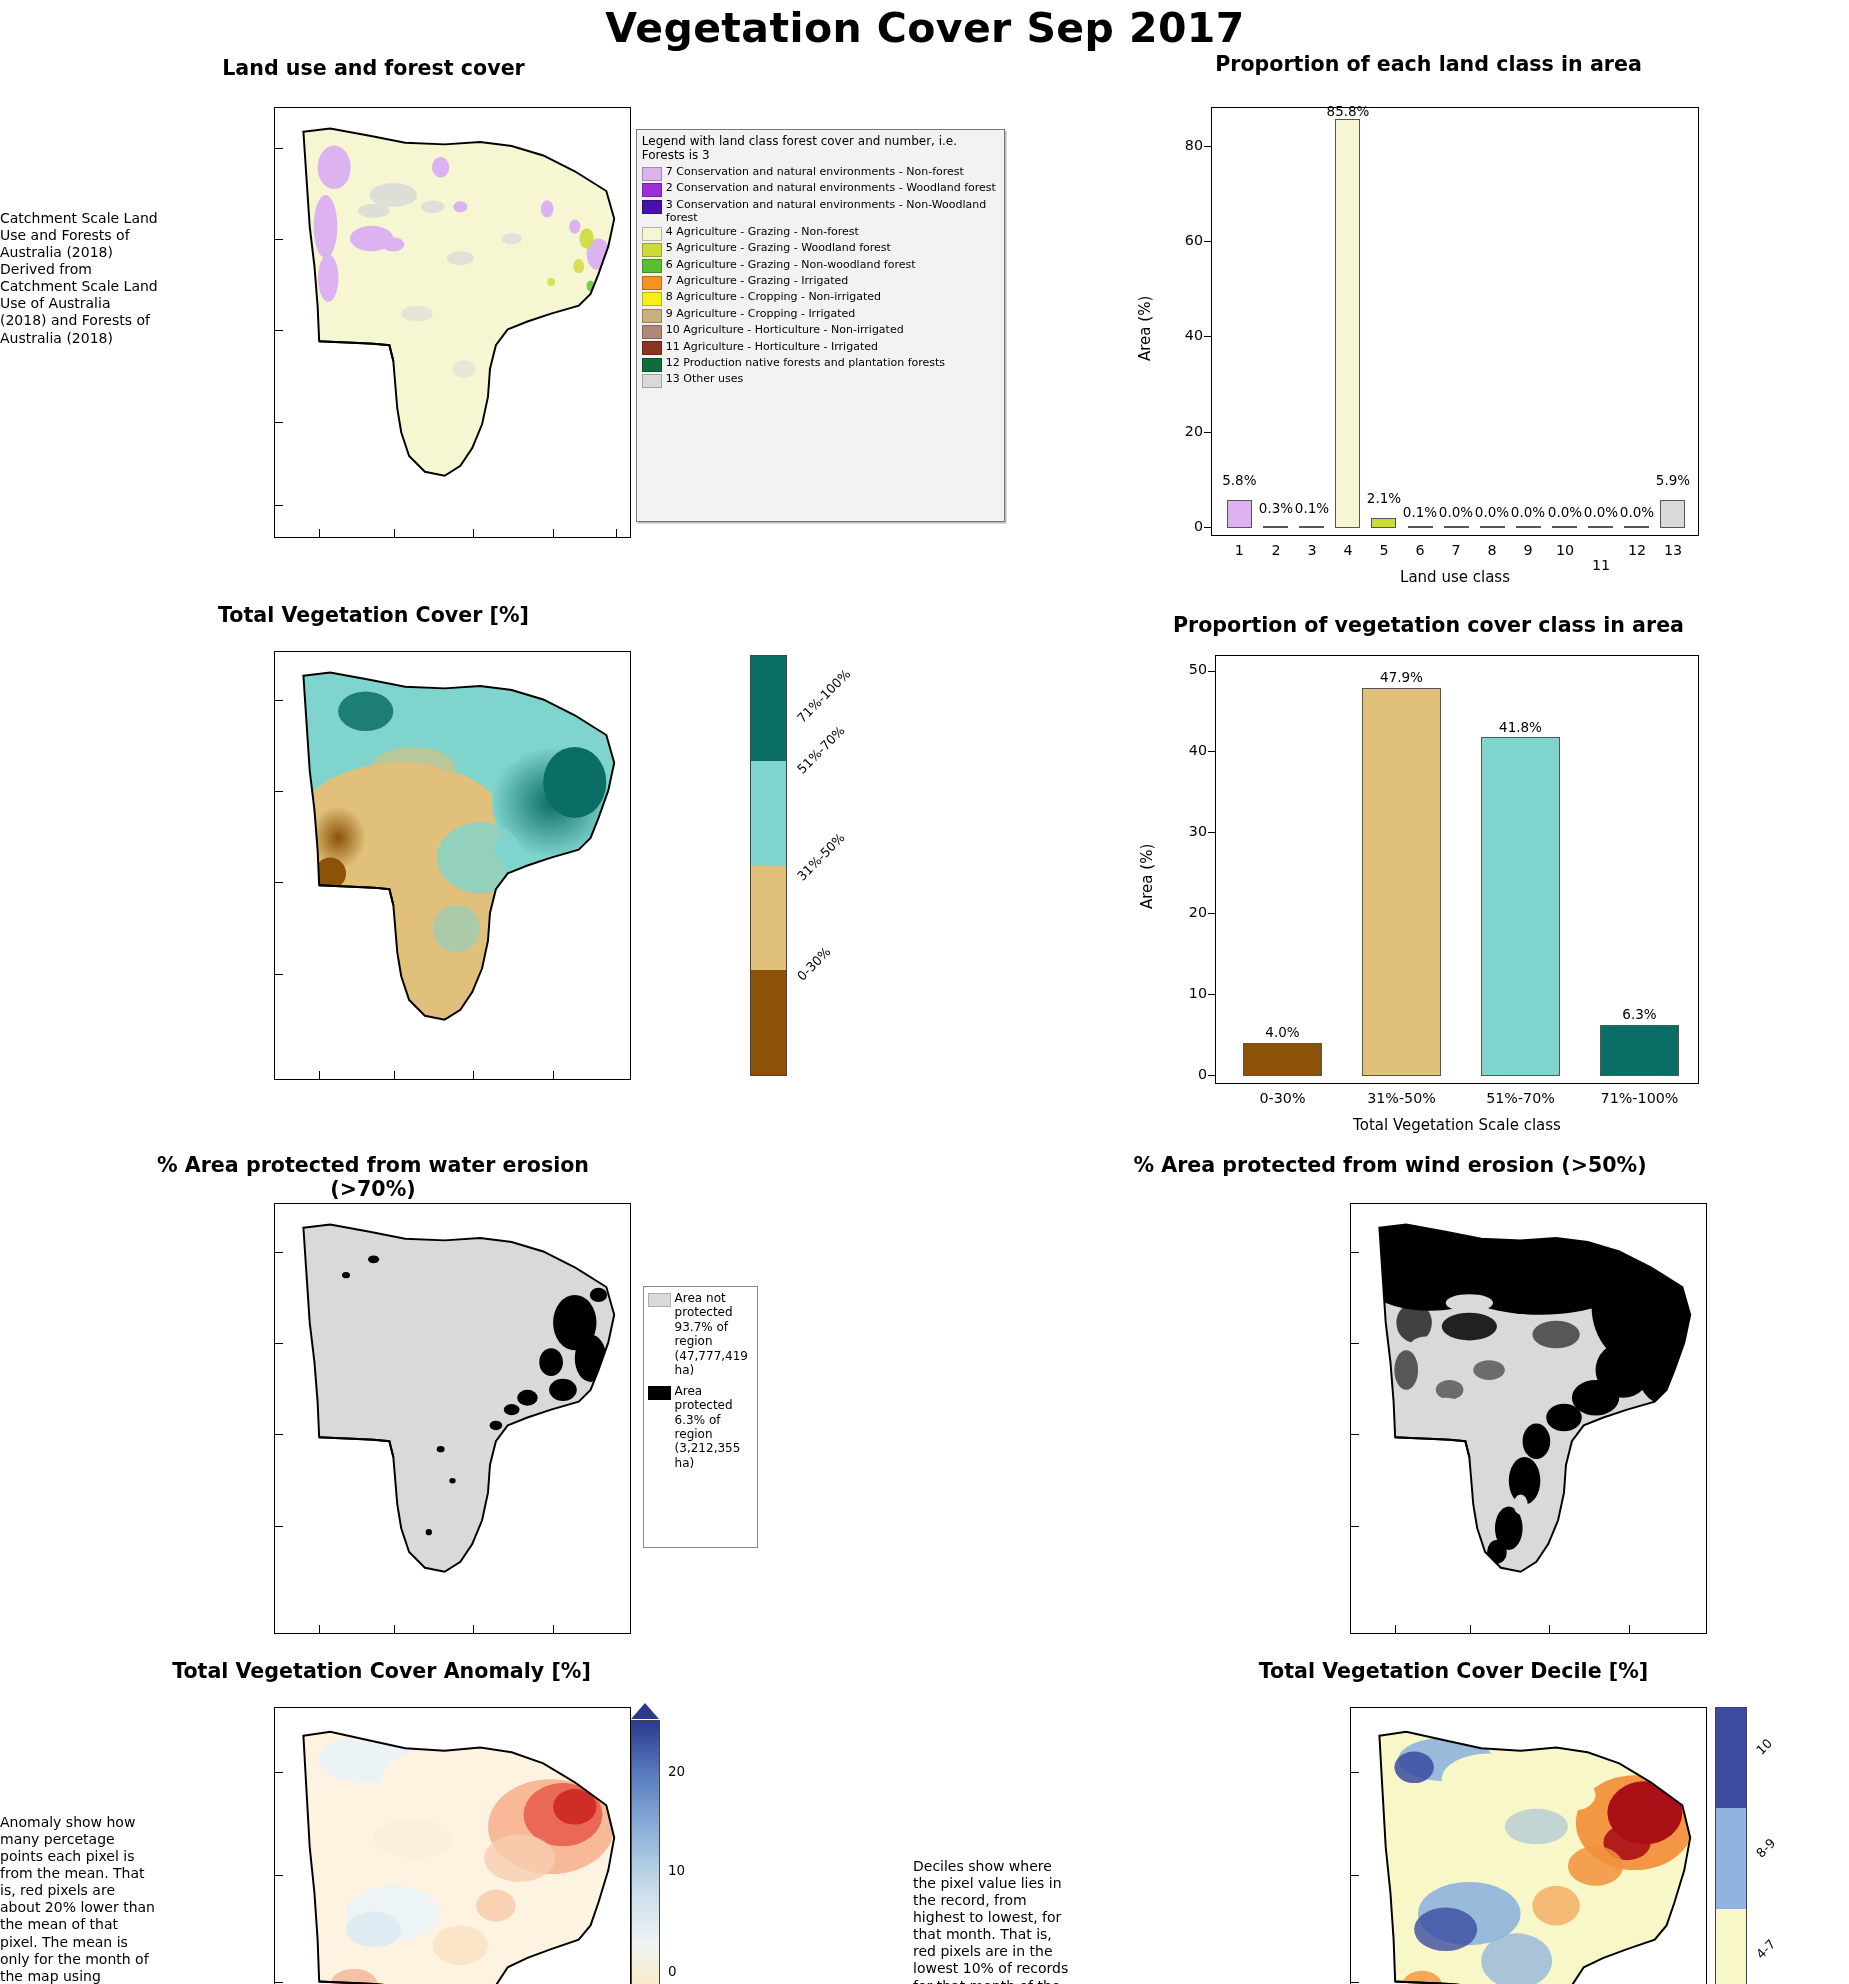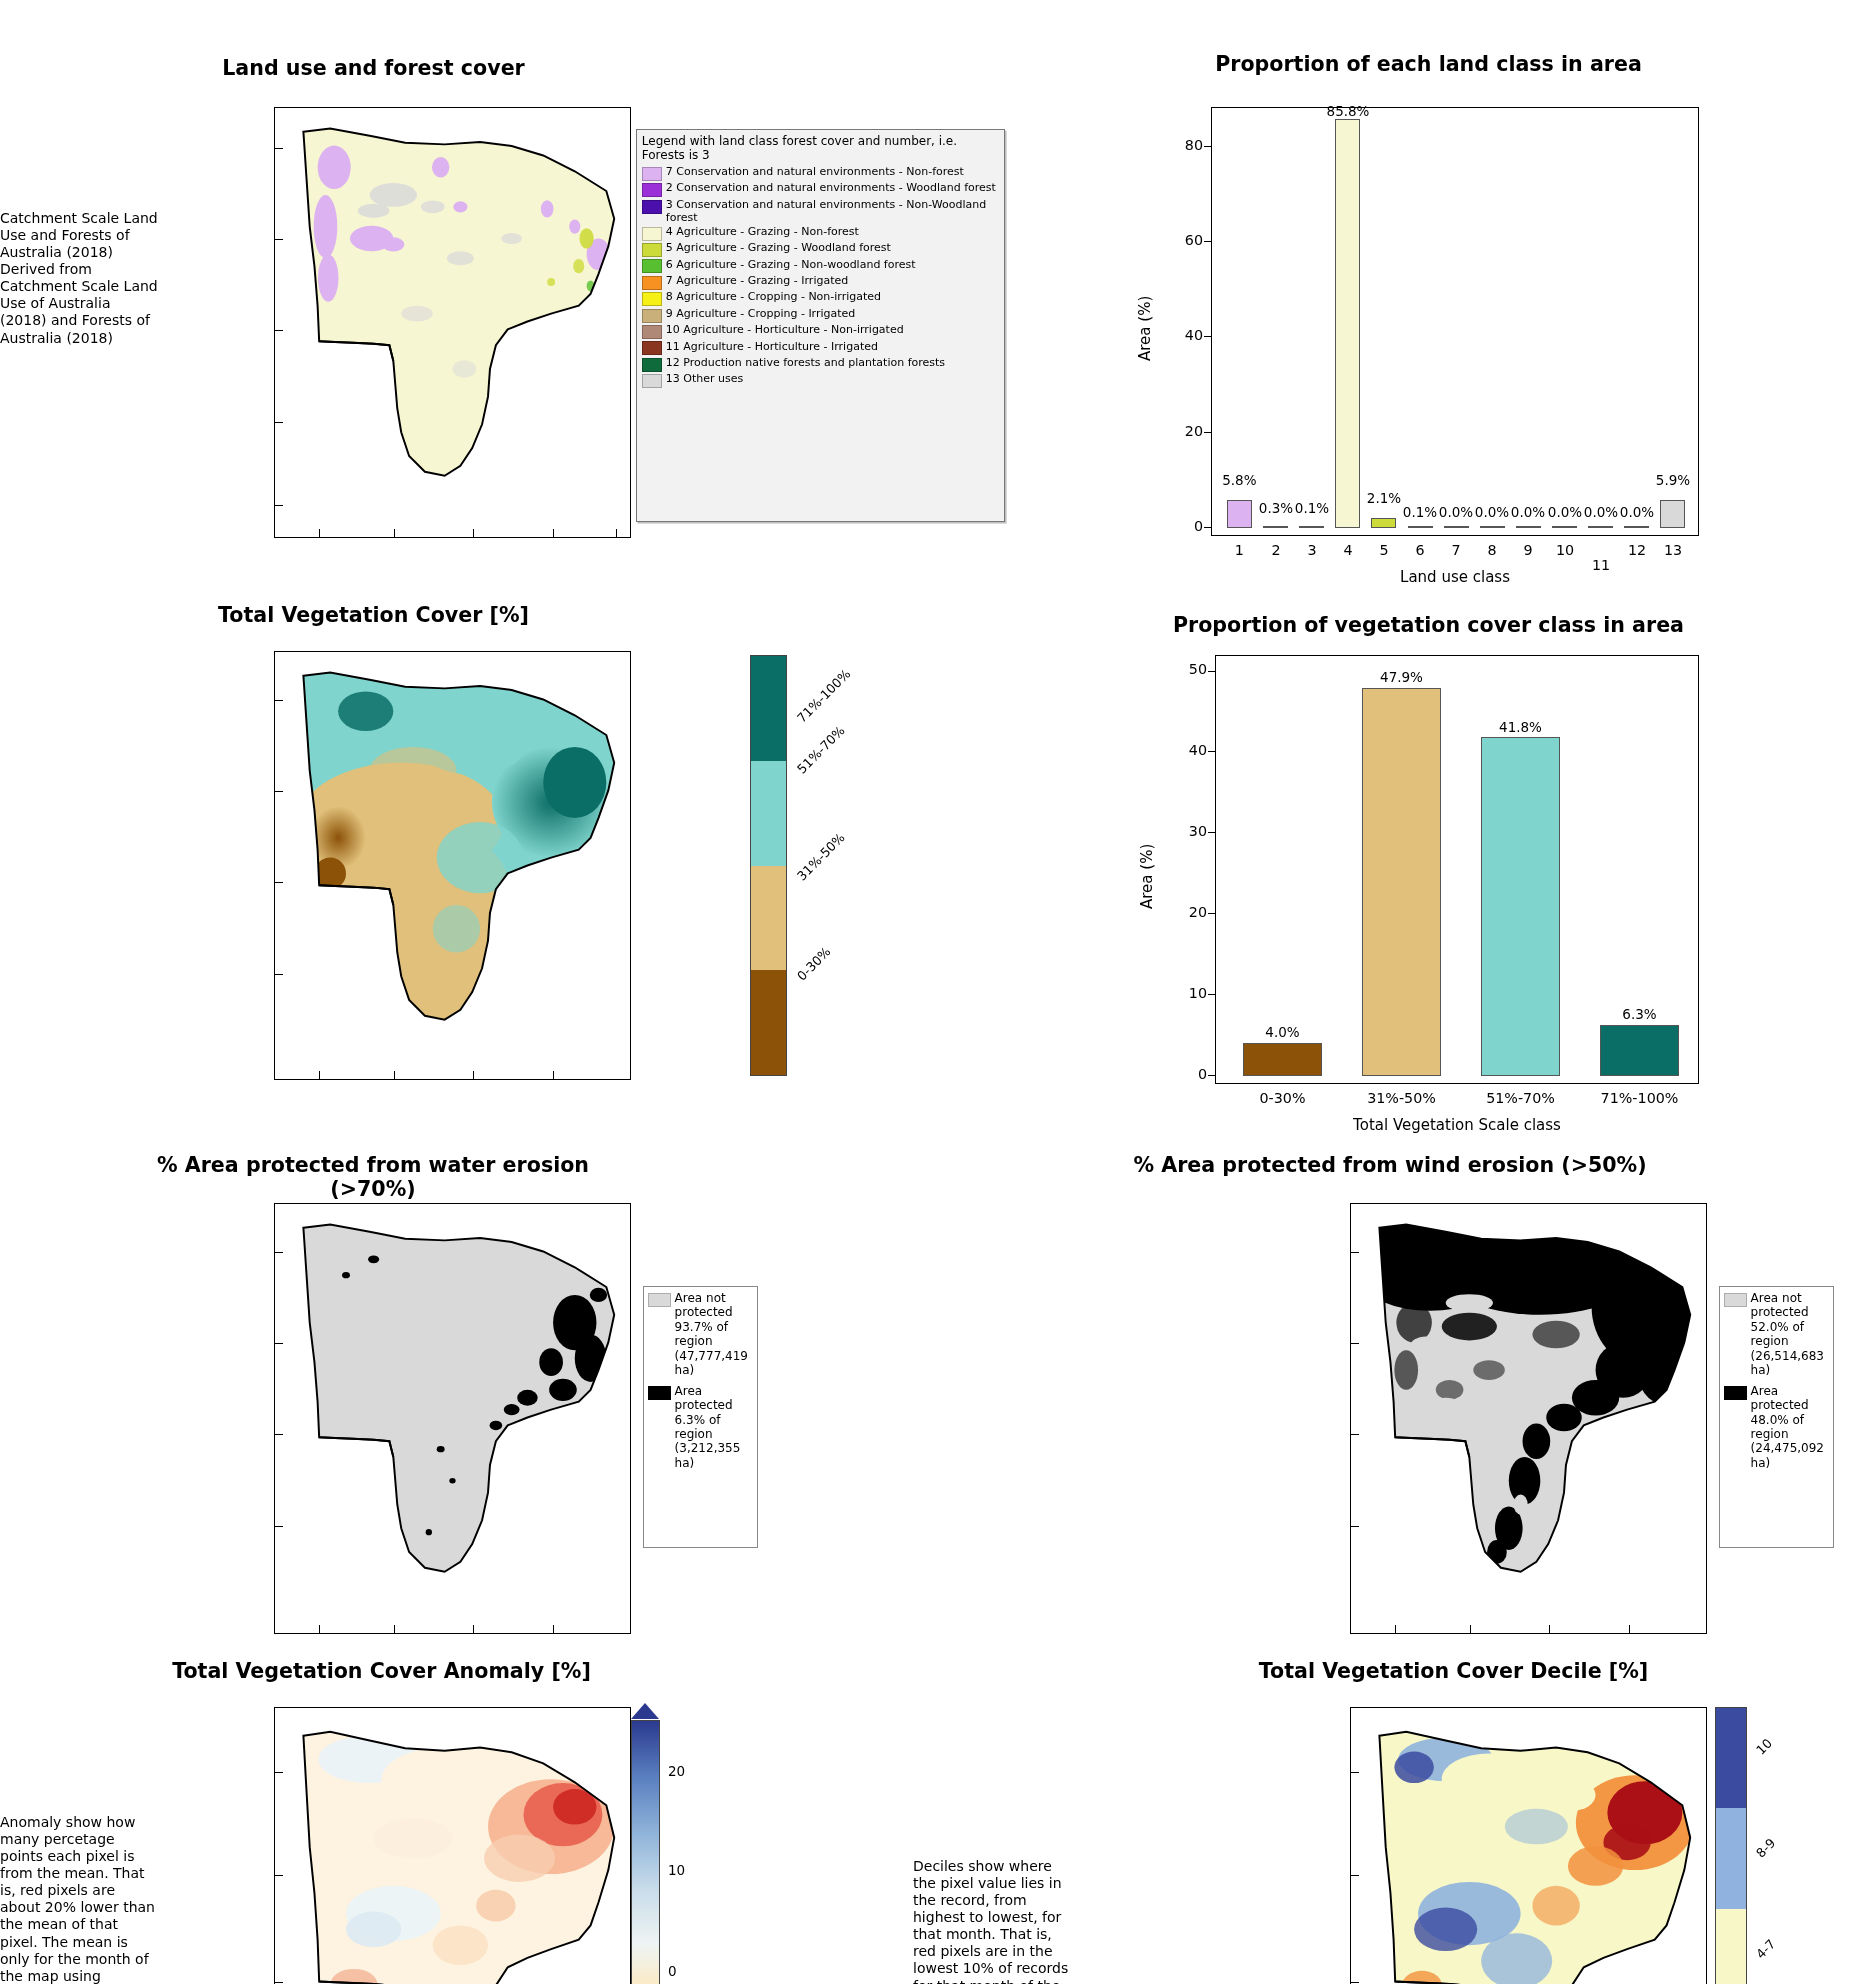--- a/index.html
+++ b/index.html
@@ -166,20 +166,21 @@
   .cbar-arrow {
     position: absolute;
     width: 0; height: 0;
   }
 </style>
 </head>
 <body>
 
 <div id="page">
 
+  <div class="main-title">Vegetation Cover Sep 2017</div>
 
   <div class="panel-title" style="left:171px; top:56px; width:405px;">Land use and forest cover</div>
 
   <div class="side-note" style="left:0px; top:210px; width:159px;">Catchment Scale Land Use and Forests of Australia (2018) Derived from Catchment Scale Land Use of Australia (2018) and Forests of Australia (2018)</div>
 
   <div class="map-frame" style="left:274px; top:107px; width:357px; height:431px;">
     <div class="region-shape">
       <svg viewBox="0 0 900 1085" preserveAspectRatio="none">
         <defs>
           <clipPath id="clipRegion">
@@ -554,30 +555,20 @@
     <div class="tick" style="left:44px; bottom:0; width:1.2px; height:8px;"></div>
     <div class="tick" style="left:119px; bottom:0; width:1.2px; height:8px;"></div>
     <div class="tick" style="left:198px; bottom:0; width:1.2px; height:8px;"></div>
     <div class="tick" style="left:278px; bottom:0; width:1.2px; height:8px;"></div>
     <div class="tick" style="left:0; top:48px; width:8px; height:1.2px;"></div>
     <div class="tick" style="left:0; top:139px; width:8px; height:1.2px;"></div>
     <div class="tick" style="left:0; top:230px; width:8px; height:1.2px;"></div>
     <div class="tick" style="left:0; top:322px; width:8px; height:1.2px;"></div>
   </div>
 
-  <div class="binary-legend" style="left:1719px; top:1286px; width:115px; height:262px;">
-    <div class="binary-row">
-      <span class="binary-swatch" style="background:#d9d9d9"></span>
-      <span class="binary-label">Area not protected 52.0% of region (26,514,683 ha)</span>
-    </div>
-    <div class="binary-row">
-      <span class="binary-swatch" style="background:#000000"></span>
-      <span class="binary-label">Area protected 48.0% of region (24,475,092 ha)</span>
-    </div>
-  </div>
 
   <div class="panel-title" style="left:167px; top:1659px; width:429px;">Total Vegetation Cover Anomaly [%]</div>
 
   <div class="side-note" style="left:0px; top:1814px; width:159px;">Anomaly show how many percetage points each pixel is from the mean. That is, red pixels are about 20% lower than the mean of that pixel. The mean is only for the month of the map using baseline from 2001 to 2019.</div>
 
   <div class="map-frame" style="left:274px; top:1707px; width:357px; height:504px;">
     <div class="region-shape">
       <svg viewBox="0 0 900 1270" preserveAspectRatio="none">
         <defs>
           <clipPath id="clipRegion5">

